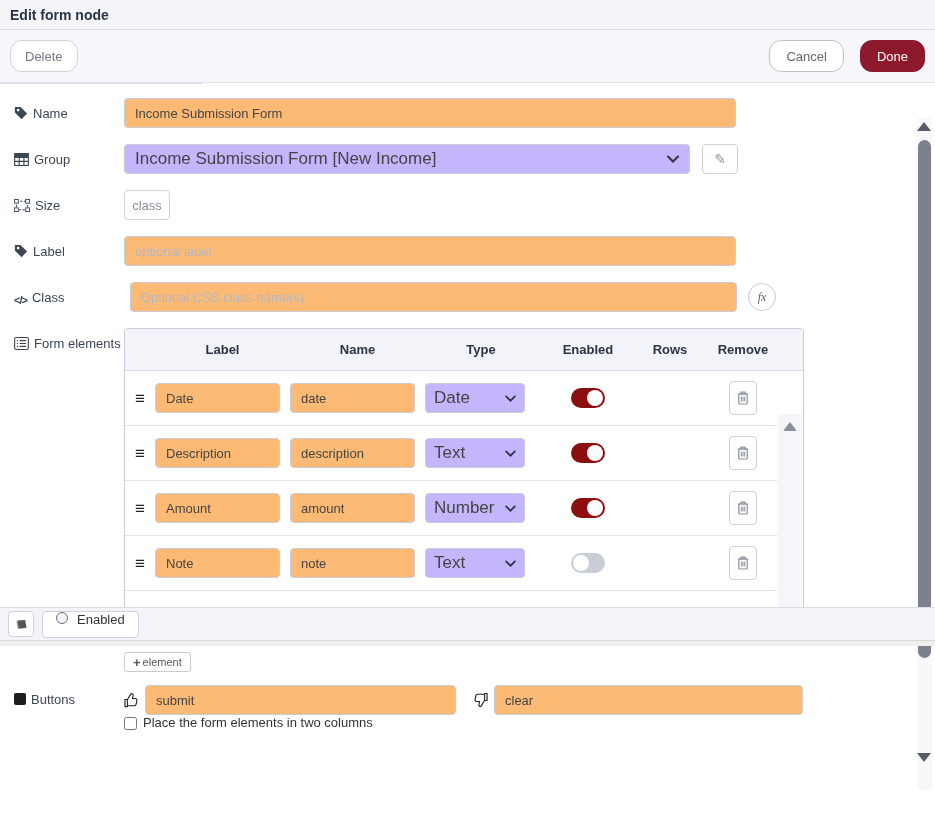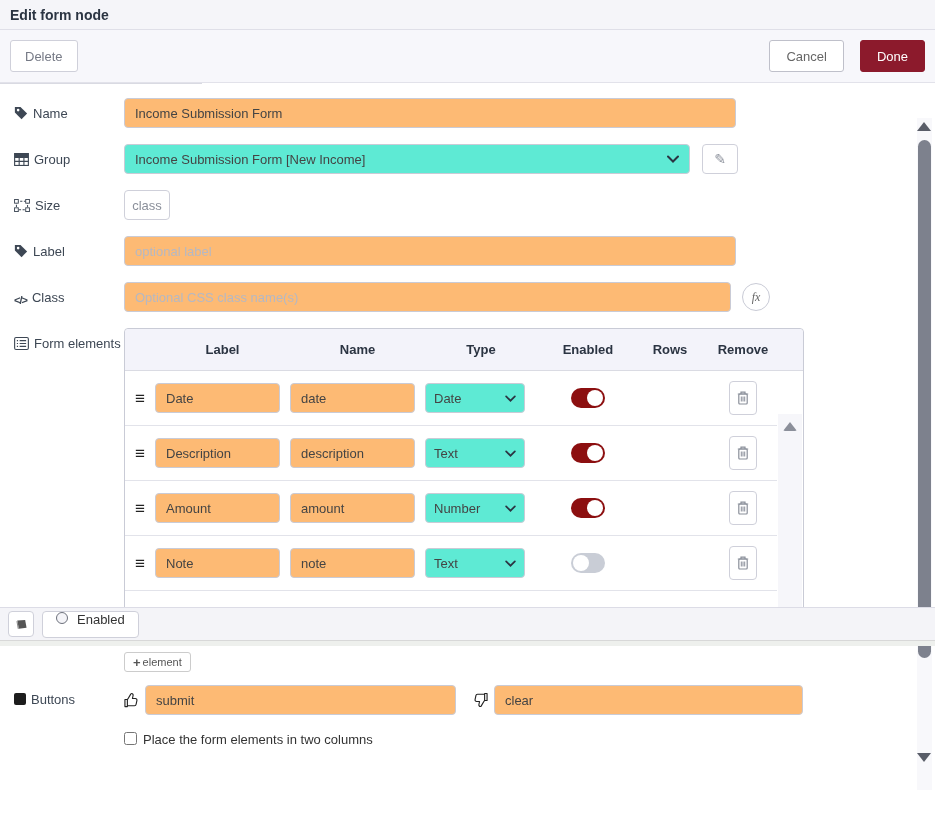--- a/index.html
+++ b/index.html
@@ -16,21 +16,21 @@
     display: flex; align-items: center; padding: 0 10px;
   }
   .hdr-title { font-size: 14px; font-weight: bold; color: #2b3442; }
 
   
   .toolbar {
     height: 53px; background: #f7f7fb; border-bottom: 1px solid #e2e2ea;
     display: flex; align-items: center; padding: 0 10px;
   }
   .btn { font-family: "Liberation Sans", sans-serif; font-size: 13px; cursor: pointer;
-         border-radius: 3px; height: 32px; }
+         border-radius: 12px; height: 32px; }
   .btn-plain { background: #fff; border: 1px solid #cfd0da; color: #757985; padding: 0 14px; }
   .toolbar-spacer { flex: 1; }
   .btn-cancel { background: #fff; border: 1px solid #bfc0ca; color: #666; padding: 0 16px; margin-right: 16px; }
   .btn-done { background: #8c1a2c; border: 1px solid #8c1a2c; color: #fff; padding: 0 16px; }
 
   
   .tabbar {
     height: 30px; background: #fff; border-bottom: 1px solid #d9dae2;
     display: flex; align-items: flex-end; position: relative;
   }
@@ -57,22 +57,22 @@
     padding-top: 6px;
   }
   .row-label .licon { display: inline-block; vertical-align: -2px; margin-right: 5px; }
   .inp {
     height: 30px; border: 1px solid #c9cbd6; border-radius: 4px;
     font-family: "Liberation Sans", sans-serif; font-size: 13px; color: #444;
     padding: 0 10px; background: #fdba74; outline: none;
   }
   .inp::placeholder { color: #b4b8c4; }
   .selectbox {
-    height: 30px; border: 1px solid #c9cbd6; border-radius: 4px; background: #5eead4;
-    font-size: 13px; color: #444; display: flex; align-items: center;
+    height: 30px; border: 1px solid #c9cbd6; border-radius: 4px; background: #c4b5fd;
+    font-size: 17px; color: #444; display: flex; align-items: center;
     padding: 0 10px; cursor: pointer;
   }
   .selectbox .sel-text { flex: 1; }
   .sq-btn {
     height: 30px; border: 1px solid #cfd0da; background: #fff; border-radius: 4px;
     display: flex; align-items: center; justify-content: center; cursor: pointer;
   }
   .pencil-btn { width: 36px; margin-left: 12px; color: #8a8f9a; font-size: 14px; }
   .auto-btn { width: 46px; color: #8a8f9a; font-size: 13px; }
   .fx-btn {
@@ -126,21 +126,21 @@
   }
   .add-el-btn .plus { font-weight: bold; font-size: 13px; }
 
   
   .buttons-row { margin-top: 13px; display: flex; align-items: center; }
   .thumb-ic { margin-right: 6px; display: flex; align-items: center; }
   .submit-inp { width: 311px; }
   .clear-wrap { margin-left: 17px; display: flex; align-items: center; }
   .clear-inp { width: 309px; }
 
-  .chk-row { margin-left: 110px; margin-top: 17px; display: flex; align-items: flex-start; font-size: 13px; color: #333; }
+  .chk-row { margin-left: 110px; display: flex; align-items: flex-end; font-size: 13px; color: #333; }
   .chk-row input { width: 13px; height: 13px; margin-right: 6px; }
 
   
   .dlg-scroll { position: absolute; right: 3px; top: 118px; width: 15px; height: 672px; background: #f8f8fb; }
   .dlg-thumb { position: absolute; left: 1px; top: 22px; width: 13px; height: 518px; background: #7d818d; border-radius: 7px; }
   .dlg-up { width: 0; height: 0; border-left: 7px solid transparent; border-right: 7px solid transparent;
             border-bottom: 9px solid #595d68; position: absolute; left: 0; top: 4px; }
   .dlg-down { width: 0; height: 0; border-left: 7px solid transparent; border-right: 7px solid transparent;
               border-top: 9px solid #595d68; position: absolute; left: 0; bottom: 28px; }
 
@@ -267,21 +267,21 @@
             </svg>
         </span><span>Label</span>
       </div>
       <input class="inp" style="width: 612px;" type="text" placeholder="optional label">
     </div>
 
     <div class="form-row">
       <div class="row-label">
         <span class="licon code-ic" style="color:#3d4754">&lt;/&gt;</span><span>Class</span>
       </div>
-      <input class="inp" style="width: 607px;" type="text" placeholder="Optional CSS class name(s)">
+      <input class="inp" style="width: 607px; margin-left: 6px;" type="text" placeholder="Optional CSS class name(s)">
       <button class="fx-btn">
         <span>fx</span>
       </button>
     </div>
 
     <div class="form-row" style="margin-bottom:0">
       <div class="row-label" style="width:110px">
         <span class="licon">
           <svg width="15" height="13" viewBox="0 0 16 14">
               <rect x="0.6" y="0.6" width="14.8" height="12.8" rx="1.5" fill="none" stroke="#3d4754" stroke-width="1.2"></rect>

